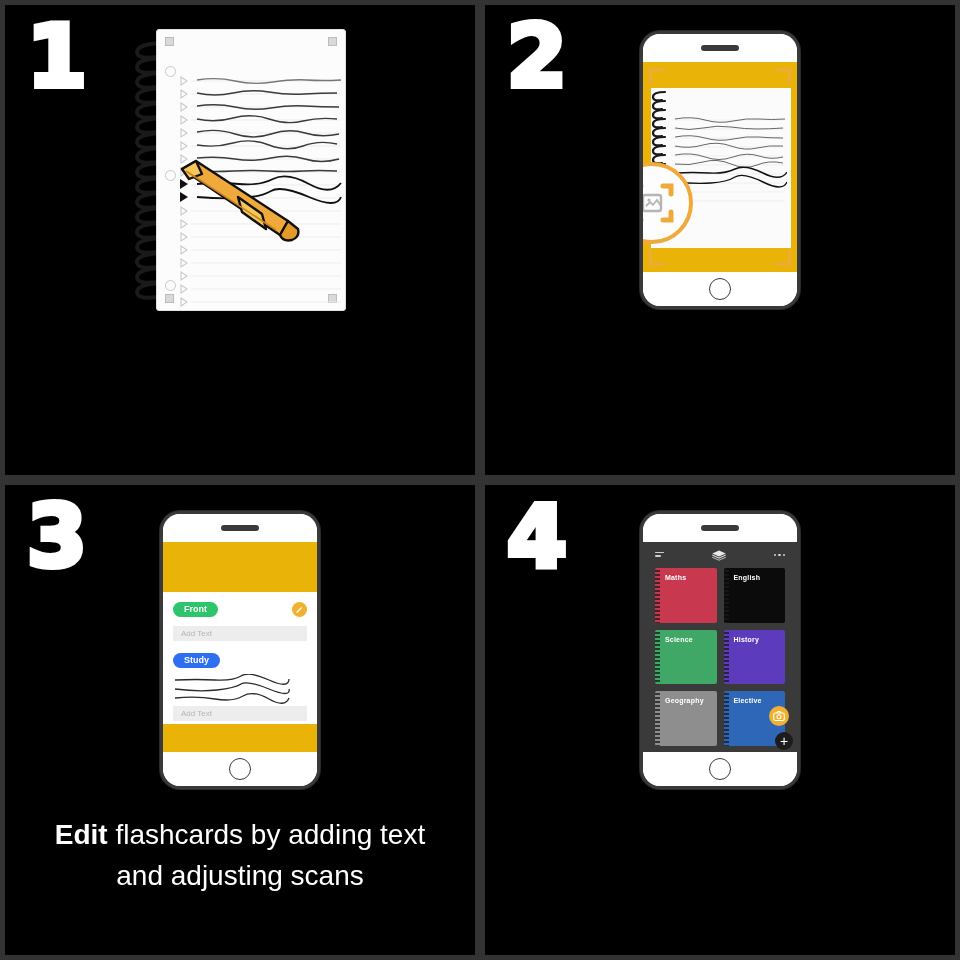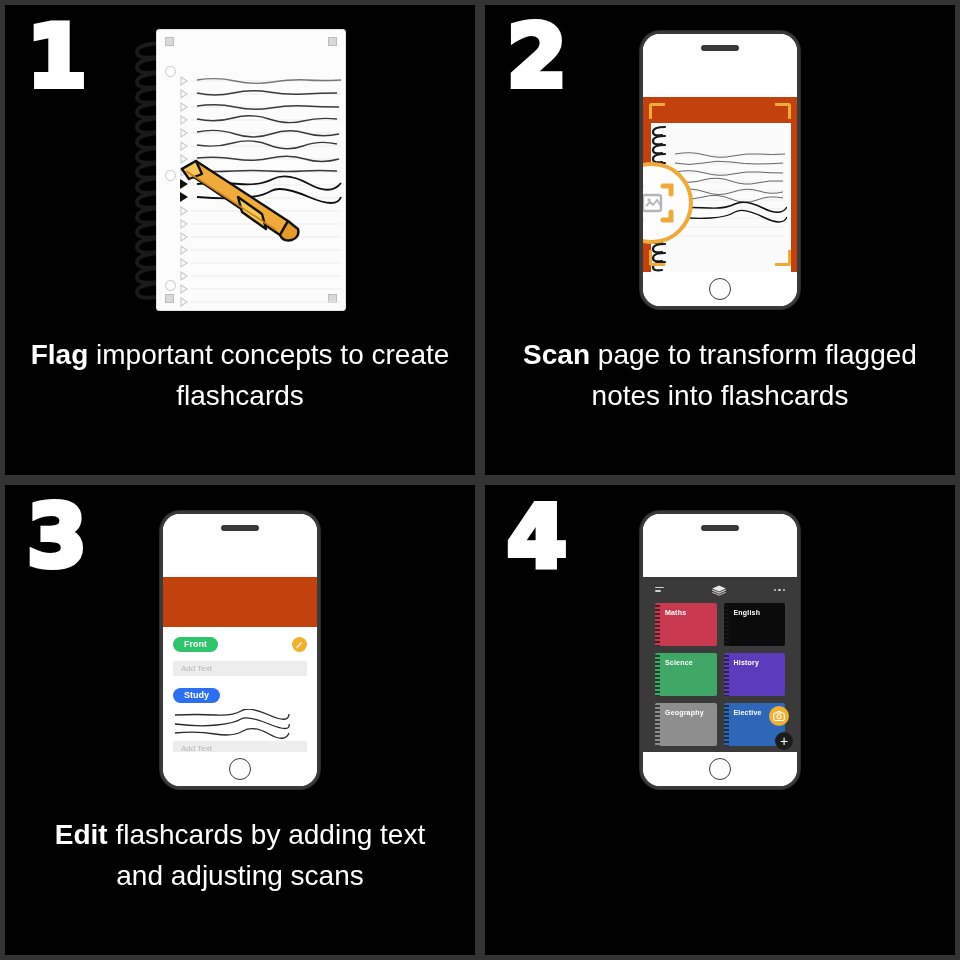--- a/index.html
+++ b/index.html
@@ -142,24 +142,23 @@
     justify-content: center;
     flex: 0 0 auto;
   }
   .speaker {
     width: 38px; height: 6px;
     background: #3a3a3a;
     border-radius: 3px;
   }
   .phone-screen {
     flex: 1 1 auto;
-    background: #c2410c;
+    background: #eab308;
     position: relative;
     overflow: hidden;
-    margin-top: 35px;
   }
   .phone-bottom {
     height: 34px;
     background: #ffffff;
     display: flex;
     align-items: center;
     justify-content: center;
     flex: 0 0 auto;
   }
   .home-btn {
@@ -437,23 +436,20 @@
             <path d="M6 12 L20 4 L26 17 L13 22 Z" fill="#f6c659"></path>
             <path d="M104 78 L112 64 L122 72 Q124 80 116 83 Q107 85 104 78 Z" fill="#e39a28"></path>
             <path d="M62 40 L86 57 L90 72 L66 55 Z" fill="#f6c659"></path>
           </g>
           <path d="M10 14 L100 73" stroke="#c9821f" stroke-width="1.6" fill="none"></path>
         </svg>
 
       </div>
     </div>
 
-    <div class="caption">
-      <b>Flag</b><span> important concepts to create flashcards</span>
-    </div>
   </div>
 
   <div class="panel">
     <div class="step-number">2</div>
 
     <div class="stage">
       <div class="phone">
         <div class="phone-inner">
           <div class="phone-top">
             <div class="speaker"></div>
@@ -531,23 +527,20 @@
             </div>
           </div>
 
           <div class="phone-bottom">
             <div class="home-btn"></div>
           </div>
         </div>
       </div>
     </div>
 
-    <div class="caption">
-      <b>Scan</b><span> page to transform flagged notes into flashcards</span>
-    </div>
   </div>
 
   <div class="panel">
     <div class="step-number">3</div>
 
     <div class="stage">
       <div class="phone">
         <div class="phone-inner">
           <div class="phone-top">
             <div class="speaker"></div>

